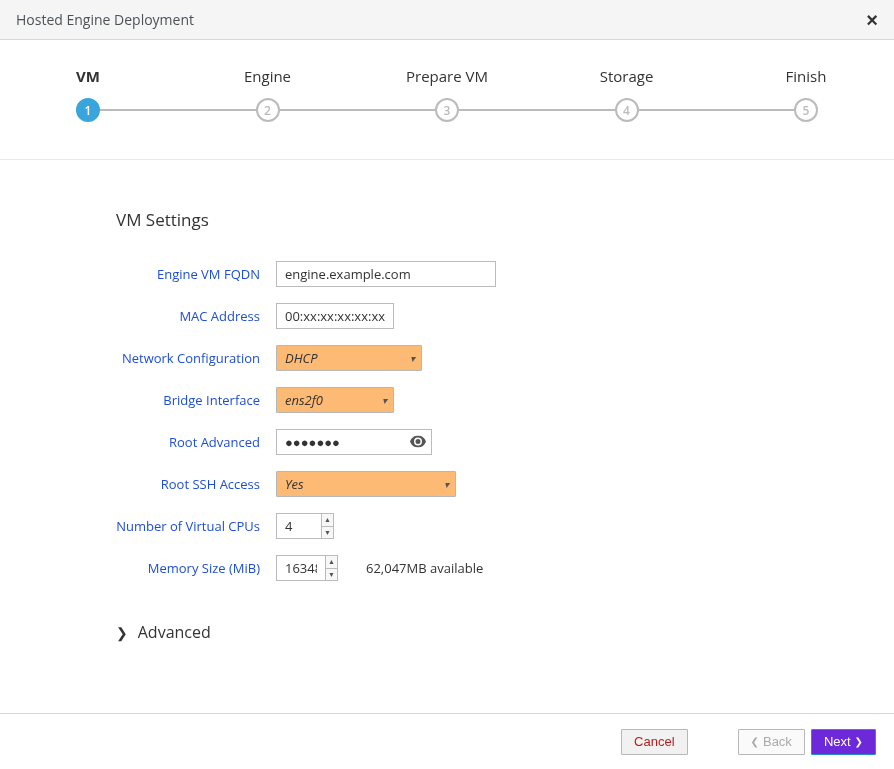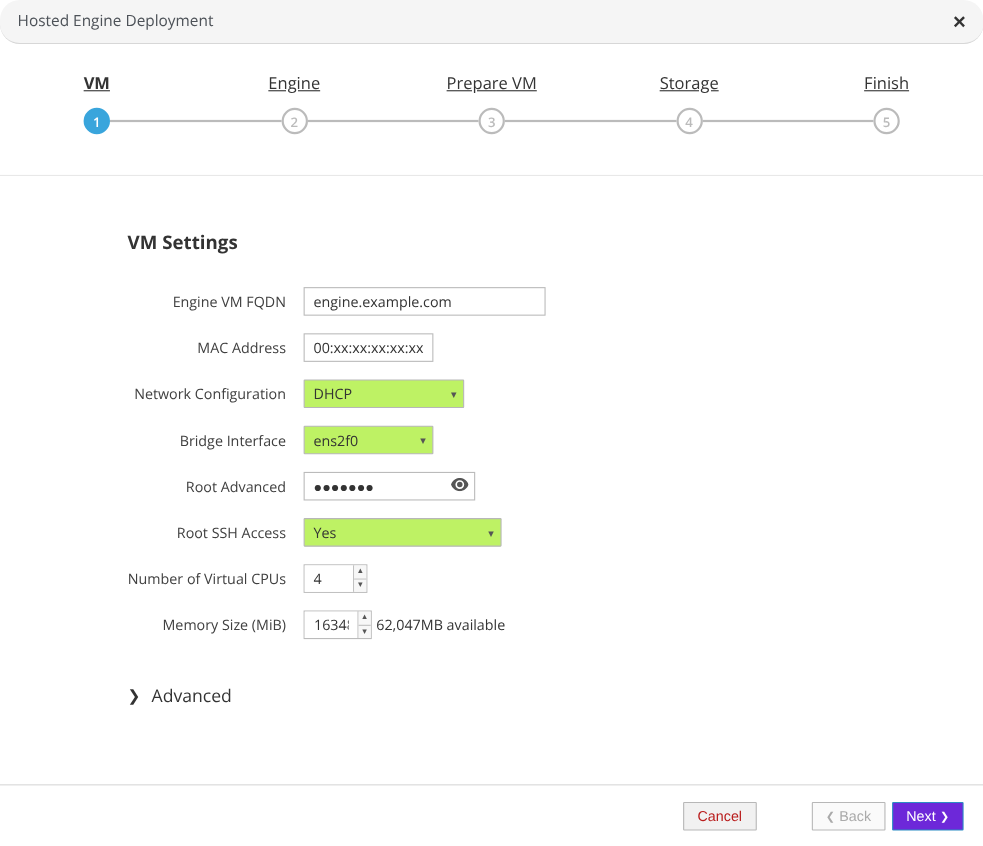--- a/index.html
+++ b/index.html
@@ -15,21 +15,20 @@
   }
   
   .modal-header {
     background: #f5f5f5;
     border-bottom: 1px solid #d7d7d7;
     height: 40px;
     display: flex;
     align-items: center;
     justify-content: space-between;
     padding: 0 16px;
-    border-radius: 18px;
   }
   .modal-title { font-size: 14px; font-weight: 400; color: #4d5258; }
   .close-x {
     font-size: 20px;
     font-weight: 700;
     color: #333;
     cursor: pointer;
     background: none;
     border: none;
     line-height: 1;
@@ -47,21 +46,20 @@
     position: relative;
   }
   .step-label {
     font-size: 15px;
     color: #333;
     text-align: center;
     width: 24px;
     white-space: nowrap;
     display: flex;
     justify-content: center;
-    text-decoration: underline;
   }
   .step-label.active { font-weight: 700; }
 
   .circles-row {
     display: flex;
     align-items: center;
     margin-top: 12px;
     position: relative;
   }
   .circle {
@@ -91,66 +89,67 @@
     background: #bbb;
     z-index: 1;
   }
 
   
   .wizard-body {
     padding: 48px 0 0 0;
   }
   .section-title {
     font-size: 17px;
-    font-weight: 700;
+    font-weight: 400;
     color: #333;
     margin-left: 116px;
     margin-bottom: 30px;
   }
 
   .form-row {
     display: flex;
     align-items: center;
     margin-bottom: 16px;
     height: 26px;
   }
   .form-label {
     width: 276px;
     text-align: right;
     padding-right: 16px;
     font-size: 13px;
-    color: #404040;
+    color: #1d4ed8;
   }
   .text-input, .select, .num-input {
     height: 26px;
     border: 1px solid #bbb;
     background: #fff;
     font-size: 13px;
     padding: 0 8px;
     color: #333;
     font-family: inherit;
   }
   .w-fqdn { width: 220px; }
   .w-mac  { width: 118px; }
   .w-net  { width: 146px; }
   .w-bri  { width: 118px; gap: 38px; }
   .w-pw   { width: 156px; }
   .w-ssh  { width: 180px; }
   .w-num  { width: 44px; }
   .w-mem  { width: 48px; }
 
   .select {
-    background: #bef264;
+    background: #fdba74;
     display: inline-flex;
     align-items: center;
     justify-content: space-between;
     padding: 0 6px 0 8px;
     cursor: pointer;
     border: 1px solid #b7b7b7;
     border-radius: 1px;
+    font-style: italic;
   }
   .select .caret {
     font-size: 10px;
     color: #555;
   }
 
   .pw-wrap {
     position: relative;
     display: inline-block;
   }
@@ -182,21 +181,21 @@
     align-items: center;
     justify-content: center;
     font-size: 7px;
     line-height: 1;
     cursor: pointer;
     color: #555;
     background: #f7f7f7;
   }
   .spin:first-child { border-bottom: 1px solid #bbb; }
 
-  .mem-hint { margin-left: 4px; font-size: 13px; color: #333; }
+  .mem-hint { margin-left: 28px; font-size: 13px; color: #333; }
 
   .advanced-row {
     margin-top: 40px;
     margin-left: 116px;
     display: flex;
     align-items: center;
     cursor: pointer;
     font-size: 16px;
     color: #333;
   }

